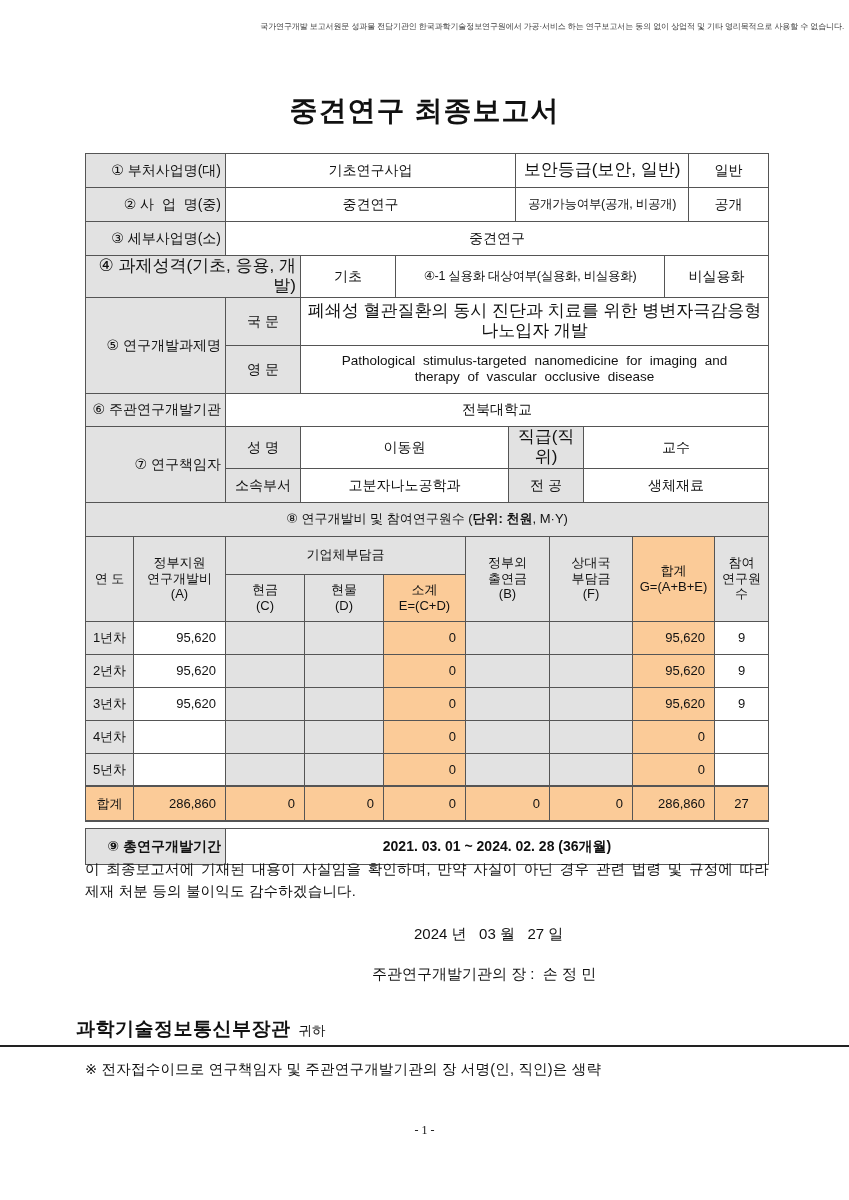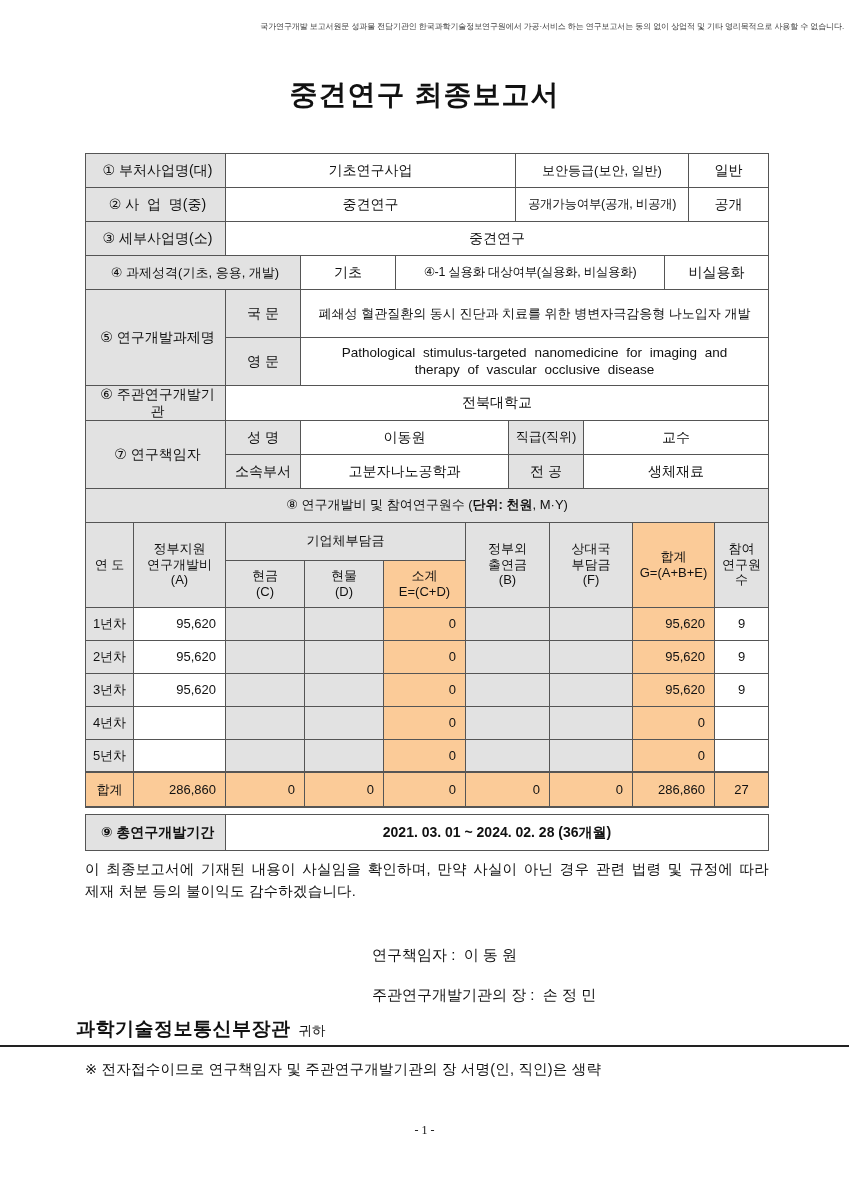--- a/index.html
+++ b/index.html
@@ -18,43 +18,43 @@
     position: relative;
     overflow: hidden;
   }
   .pre { white-space: pre-wrap; }
 
   #disclaimer {
     position: absolute; top: 21px; right: 5px;
     font-size: 8px; color: #3c3c3c; letter-spacing: -0.1px;
   }
   #doc-title {
-    position: absolute; top: 76px; left: 0; width: 100%;
+    position: absolute; top: 92px; left: 0; width: 100%;
     text-align: center; font-size: 28px; font-weight: bold; letter-spacing: 1px;
   }
 
   #tables-wrap { position: absolute; left: 85px; top: 153px; width: 683px; }
 
   table { border-collapse: collapse; table-layout: fixed; width: 683px; }
   td {
     border: 1px solid var(--border);
     padding: 0 4px;
     font-size: 14px;
     text-align: center;
     vertical-align: middle;
     overflow: hidden;
     white-space: pre-wrap;
     line-height: 1.2;
   }
   .gray { background: var(--gray); }
   .orange { background: var(--orange); }
-  .lab { text-align: center; padding-left: 8px; }
+  .lab { text-align: right; }
   .fit { font-size: 12.5px; letter-spacing: -0.3px; }
   .num { text-align: right; padding-right: 9px; }
-  .small { font-size: 13px; }
+  .small { font-size: 17px; }
 
   
   #info-table tr.r34 { height: 34px; }
   #info-table tr.r48 { height: 48px; }
   #info-table tr.r33 { height: 33px; }
   .eng-title { font-size: 13.5px; word-spacing: 4px; }
 
   
   #budget-table { margin-top: -1px; }
   #budget-table td { font-size: 13px; }
@@ -287,21 +287,21 @@
       <td class="gray lab">⑨ 총연구개발기간</td>
       <td>2021. 03. 01 ~ 2024. 02. 28 (36개월)</td>
     </tr>
   </tbody>
     </table>
 </div>
 
 <div id="confirmation">이 최종보고서에 기재된 내용이 사실임을 확인하며, 만약 사실이 아닌 경우 관련 법령 및 규정에 따라 제재 처분 등의 불이익도 감수하겠습니다.</div>
 
 <div id="signature-block">
-  <div class="sig-line pre">연구책임자 :  이 동 원</div>
+  <div class="date-line pre">2024 년   03 월   27 일</div>
   <div class="sig-line pre">주관연구개발기관의 장 :  손 정 민</div>
 </div>
 
 <div id="minister-line">
   <span class="minister">과학기술정보통신부장관</span><span class="honorific">귀하</span>
 </div>
 <div id="minister-rule"></div>
 
 <div id="note-line">※ 전자접수이므로 연구책임자 및 주관연구개발기관의 장 서명(인, 직인)은 생략</div>
 

